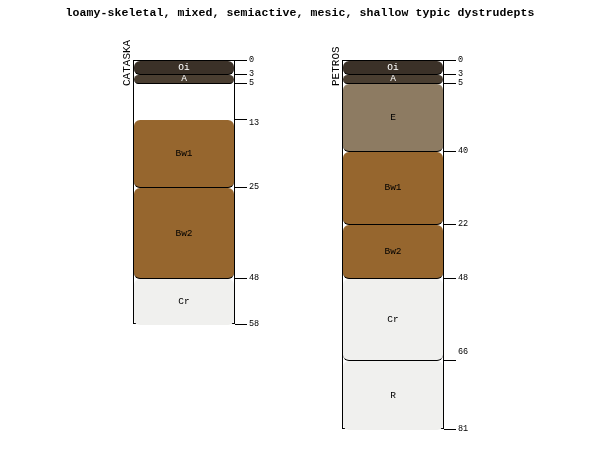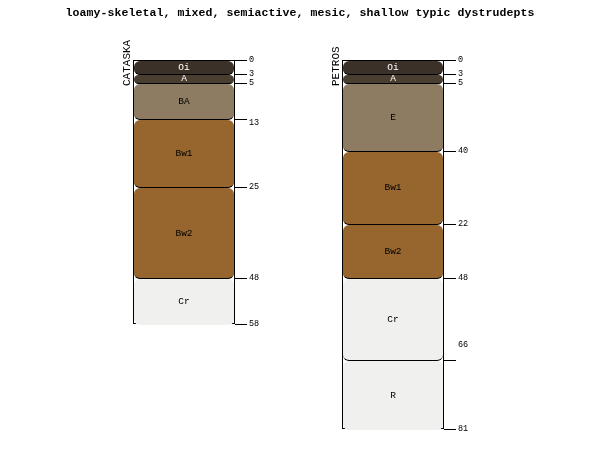--- a/index.html
+++ b/index.html
@@ -85,23 +85,20 @@
 
   <div class="profile" id="profile-0">
       <div class="profile-label" style="left: 121px; top: 86px;">CATASKA</div>
       <div class="column" style="left: 133px; top: 60px; width: 102px; height: 263.9px;">
         <div class="horizon" style="top: 0px; height: 13.65px; background: rgb(59, 49, 40);">
           <span class="horizon-name" style="color: rgb(255, 255, 255);">Oi</span>
         </div>
         <div class="horizon" style="top: 13.65px; height: 9.1px; background: rgb(74, 62, 49);">
           <span class="horizon-name" style="color: rgb(255, 255, 255);">A</span>
         </div>
-        <div class="horizon" style="top: 22.75px; height: 36.4px; background: rgb(141, 123, 98);">
-          <span class="horizon-name" style="color: rgb(0, 0, 0);">BA</span>
-        </div>
         <div class="horizon" style="top: 59.15px; height: 68.25px; background: rgb(150, 102, 46);">
           <span class="horizon-name" style="color: rgb(0, 0, 0);">Bw1</span>
         </div>
         <div class="horizon" style="top: 127.4px; height: 91px; background: rgb(150, 102, 46);">
           <span class="horizon-name" style="color: rgb(0, 0, 0);">Bw2</span>
         </div>
         <div class="horizon" style="top: 218.4px; height: 45.5px; background: rgb(240, 240, 238); border-bottom: none;">
           <span class="horizon-name" style="color: rgb(0, 0, 0);">Cr</span>
         </div>
       </div>
@@ -151,18 +148,18 @@
       <div class="tick-label" style="left: 458px; top: 69.65px;">3</div>
       <div class="tick" style="left: 444px; top: 82.75px; width: 12px;"></div>
       <div class="tick-label" style="left: 458px; top: 78.75px;">5</div>
       <div class="tick" style="left: 444px; top: 151px; width: 12px;"></div>
       <div class="tick-label" style="left: 458px; top: 147px;">40</div>
       <div class="tick" style="left: 444px; top: 223.8px; width: 12px;"></div>
       <div class="tick-label" style="left: 458px; top: 219.8px;">22</div>
       <div class="tick" style="left: 444px; top: 278.4px; width: 12px;"></div>
       <div class="tick-label" style="left: 458px; top: 274.4px;">48</div>
       <div class="tick" style="left: 444px; top: 360.3px; width: 12px;"></div>
-      <div class="tick-label" style="left: 458px; top: 341px;">66</div>
+      <div class="tick-label" style="left: 458px; top: 348px;">66</div>
       <div class="tick" style="left: 444px; top: 428.55px; width: 12px;"></div>
       <div class="tick-label" style="left: 458px; top: 424.55px;">81</div>
     </div>
 
 </div>
 
 </body></html>

